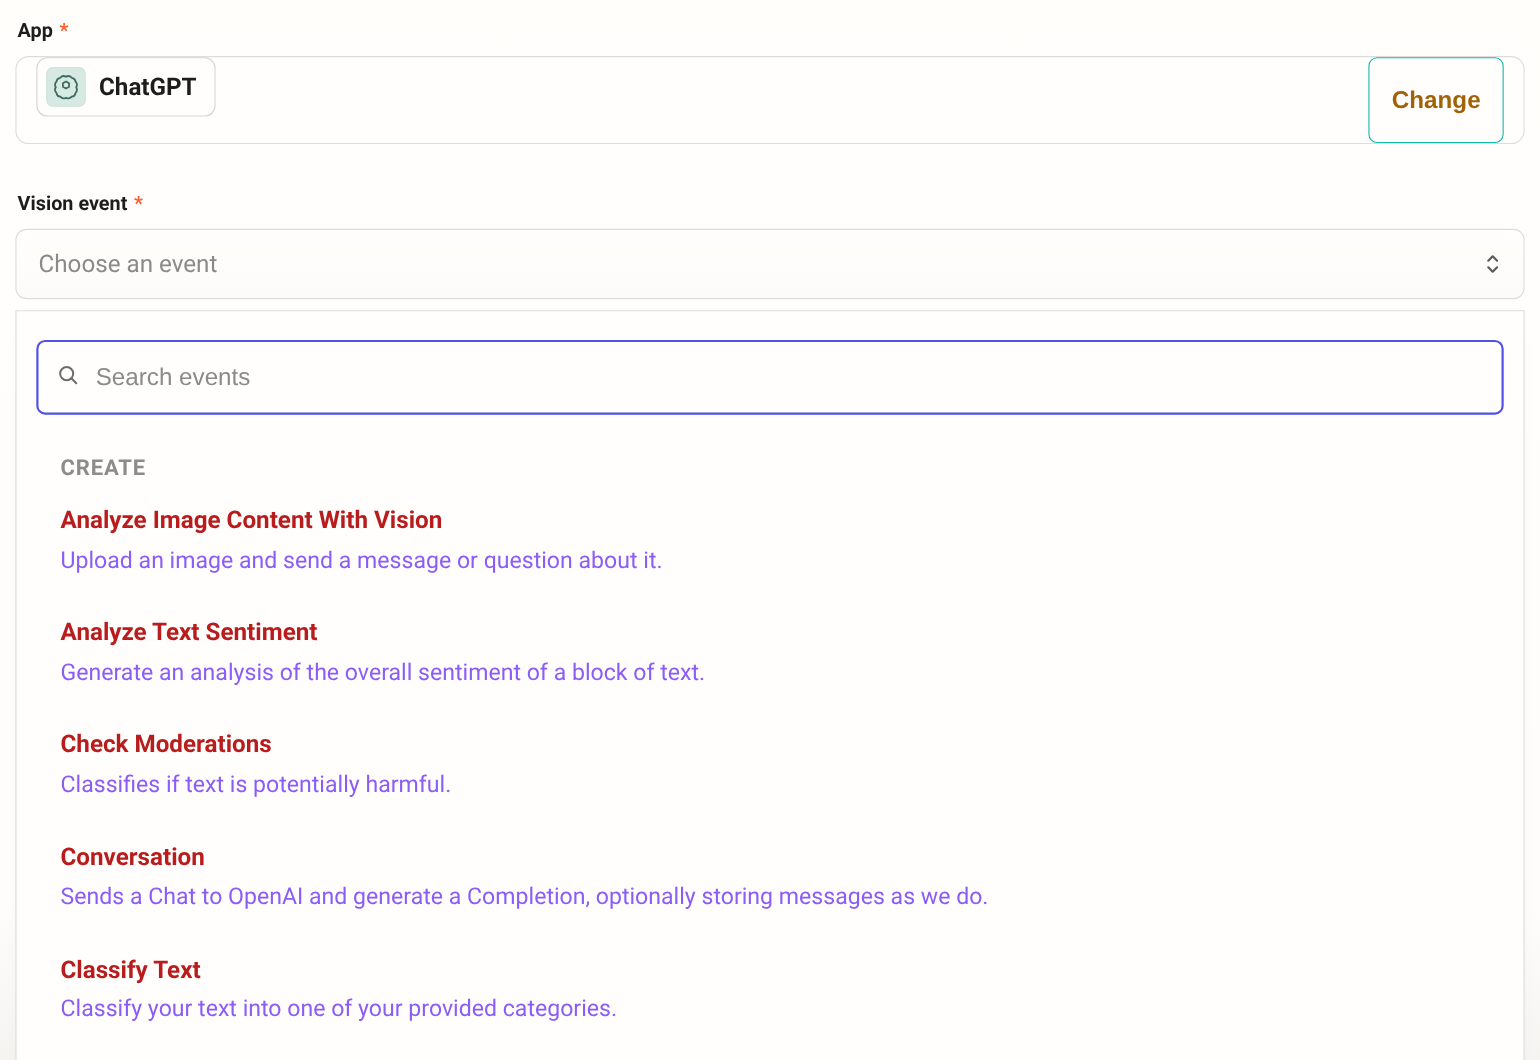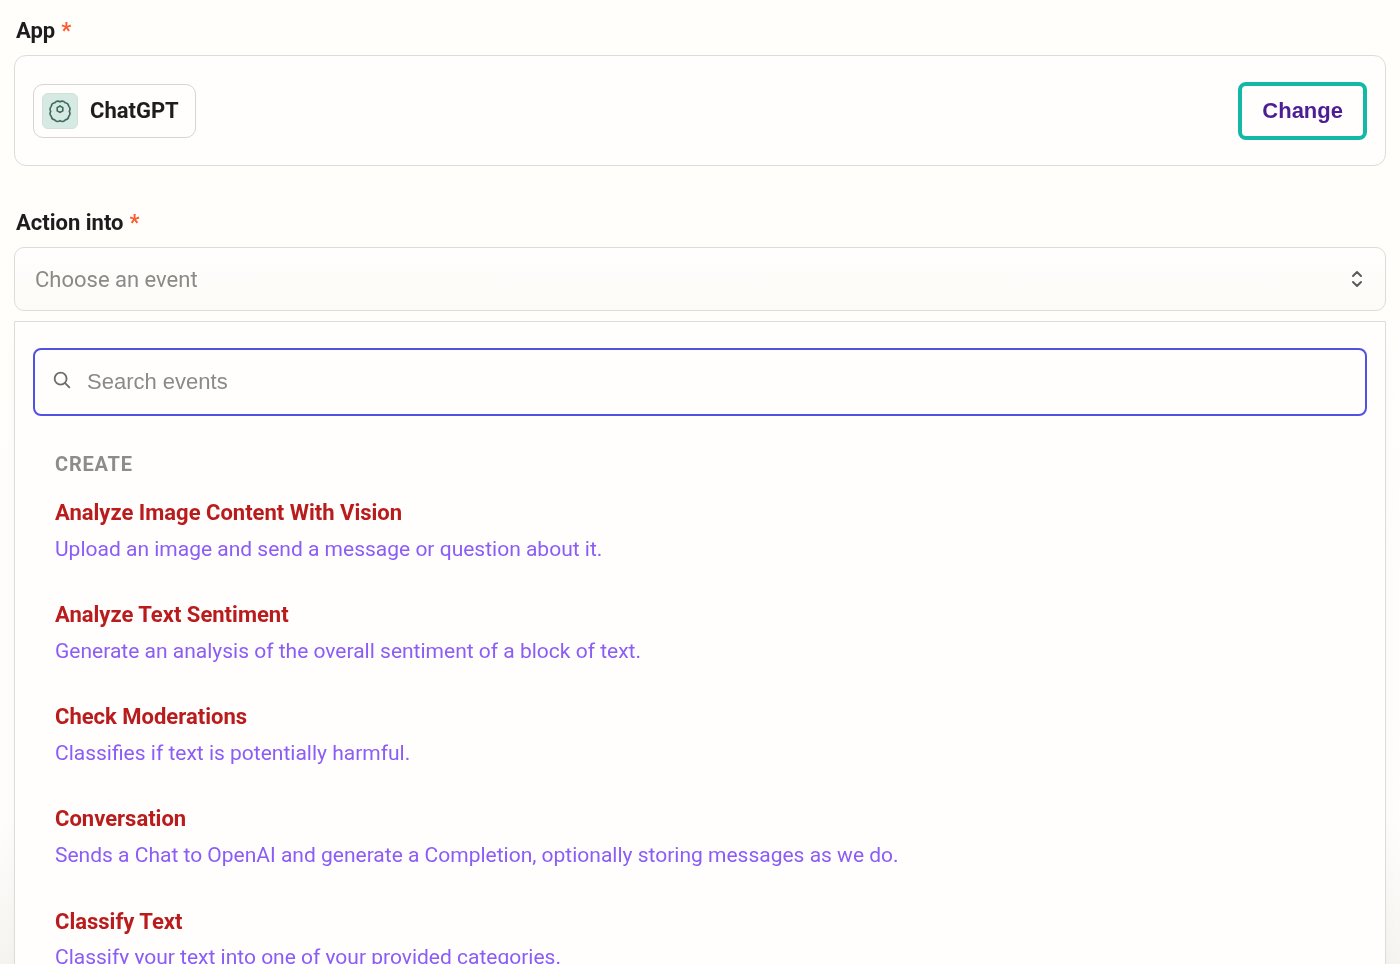--- a/index.html
+++ b/index.html
@@ -12,34 +12,33 @@
     }
     .wrap {
       padding: 18px 14px 0 14px;
     }
 
     
     .field-label {
       display: flex;
       align-items: center;
       gap: 6px;
-      font-size: 22px;
+      font-size: 18px;
       font-weight: 700;
       color: #1d1d1d;
       margin: 0 0 12px 2px;
     }
     .req-star { color: #ff5a2b; font-weight: 700; }
 
     
     .app-box {
       display: flex;
-      align-items: center;
       justify-content: space-between;
       width: 100%;
-      height: 111px;
+      height: 80px;
       background: #fffefc;
       border: 1px solid #dedcd9;
       border-radius: 12px;
       padding: 0 18px;
     }
     .app-chip {
       display: flex;
       align-items: center;
       gap: 12px;
       height: 54px;
@@ -52,23 +51,23 @@
       width: 36px; height: 36px;
       display: flex; align-items: center; justify-content: center;
       background: #d6e9e2;
       border: 1px solid #cfe3db;
       border-radius: 6px;
     }
     .app-name { font-size: 22px; font-weight: 700; color: #1d1d1d; }
     .change-btn {
       font-size: 22px;
       font-weight: 700;
-      color: #4c1d95;
-      background: #fffefc;
-      border: 4px solid #14b8a6;
+      color: #a16207;
+      background: #fffefc;
+      border: 1px solid #14b8a6;
       border-radius: 8px;
       padding: 12px 20px;
       cursor: pointer;
     }
 
     
     .section-gap { height: 44px; }
 
     
     .select-box {
@@ -152,21 +151,21 @@
         </svg>
       </span>
       <span class="app-name">ChatGPT</span>
     </div>
     <button class="change-btn">Change</button>
   </div>
 
   <div class="section-gap"></div>
 
   <div class="field-label">
-    <span>Action into</span>
+    <span>Vision event</span>
     <span class="req-star">*</span>
   </div>
 
   <div class="select-box">
     <span class="select-placeholder">Choose an event</span>
     <span class="select-caret">
       <svg width="16" height="20" viewBox="0 0 16 20" fill="none" stroke="#5b5a58" stroke-width="2" stroke-linecap="round" stroke-linejoin="round">
         <polyline points="4,7 8,3 12,7"></polyline>
         <polyline points="4,13 8,17 12,13"></polyline>
       </svg>

